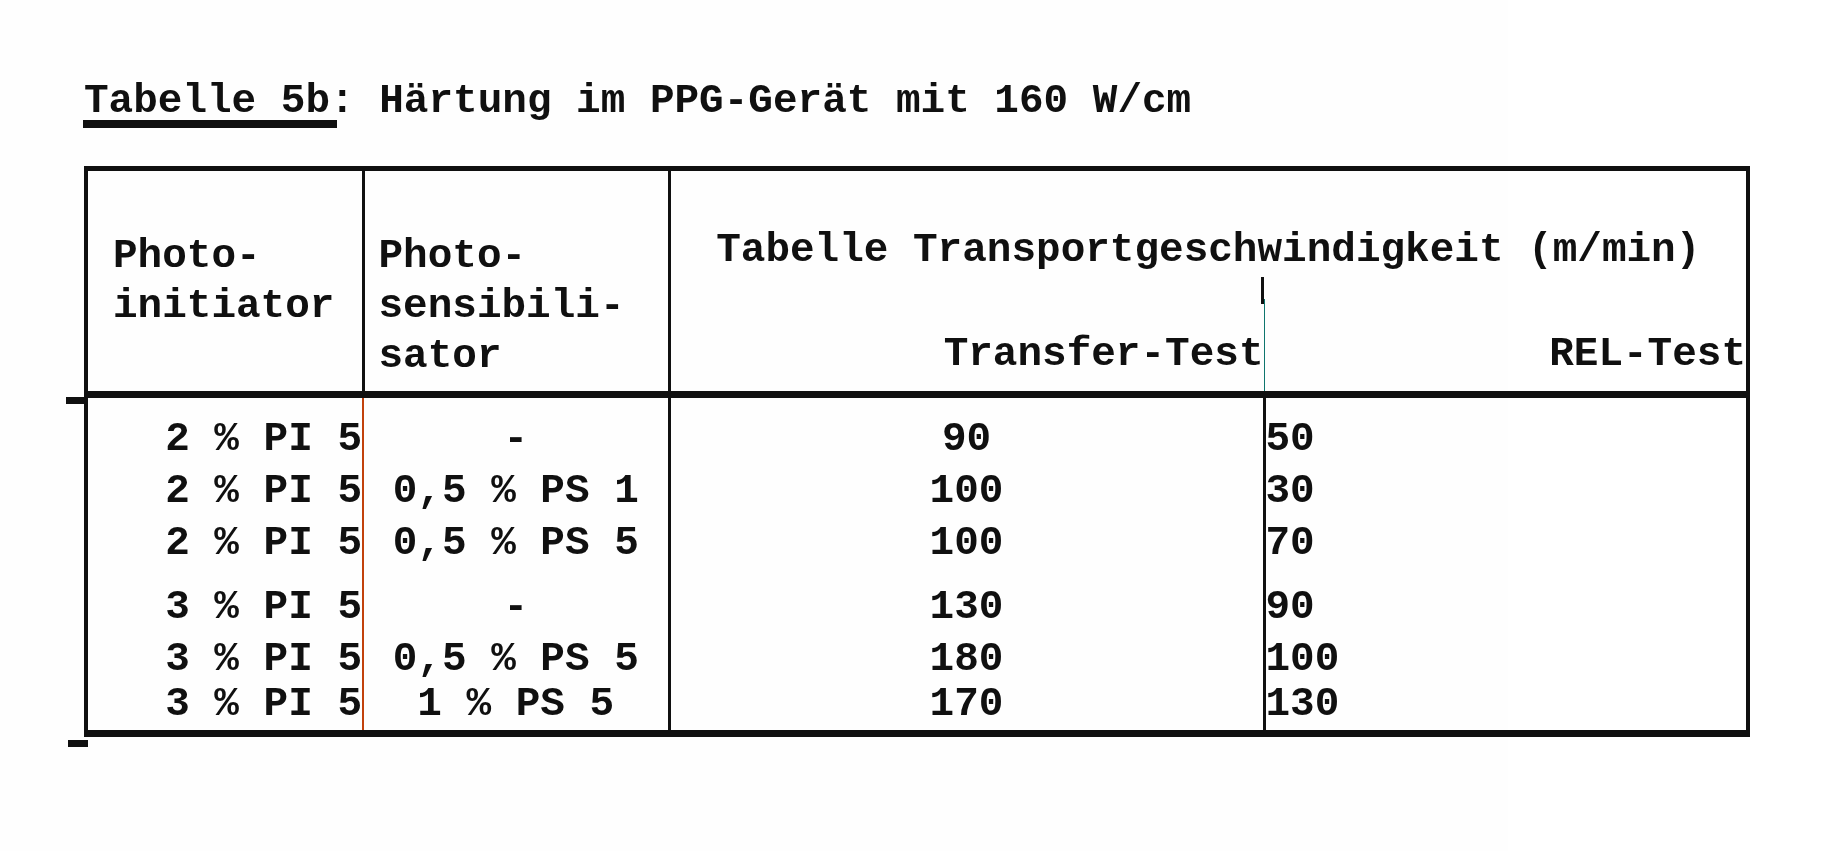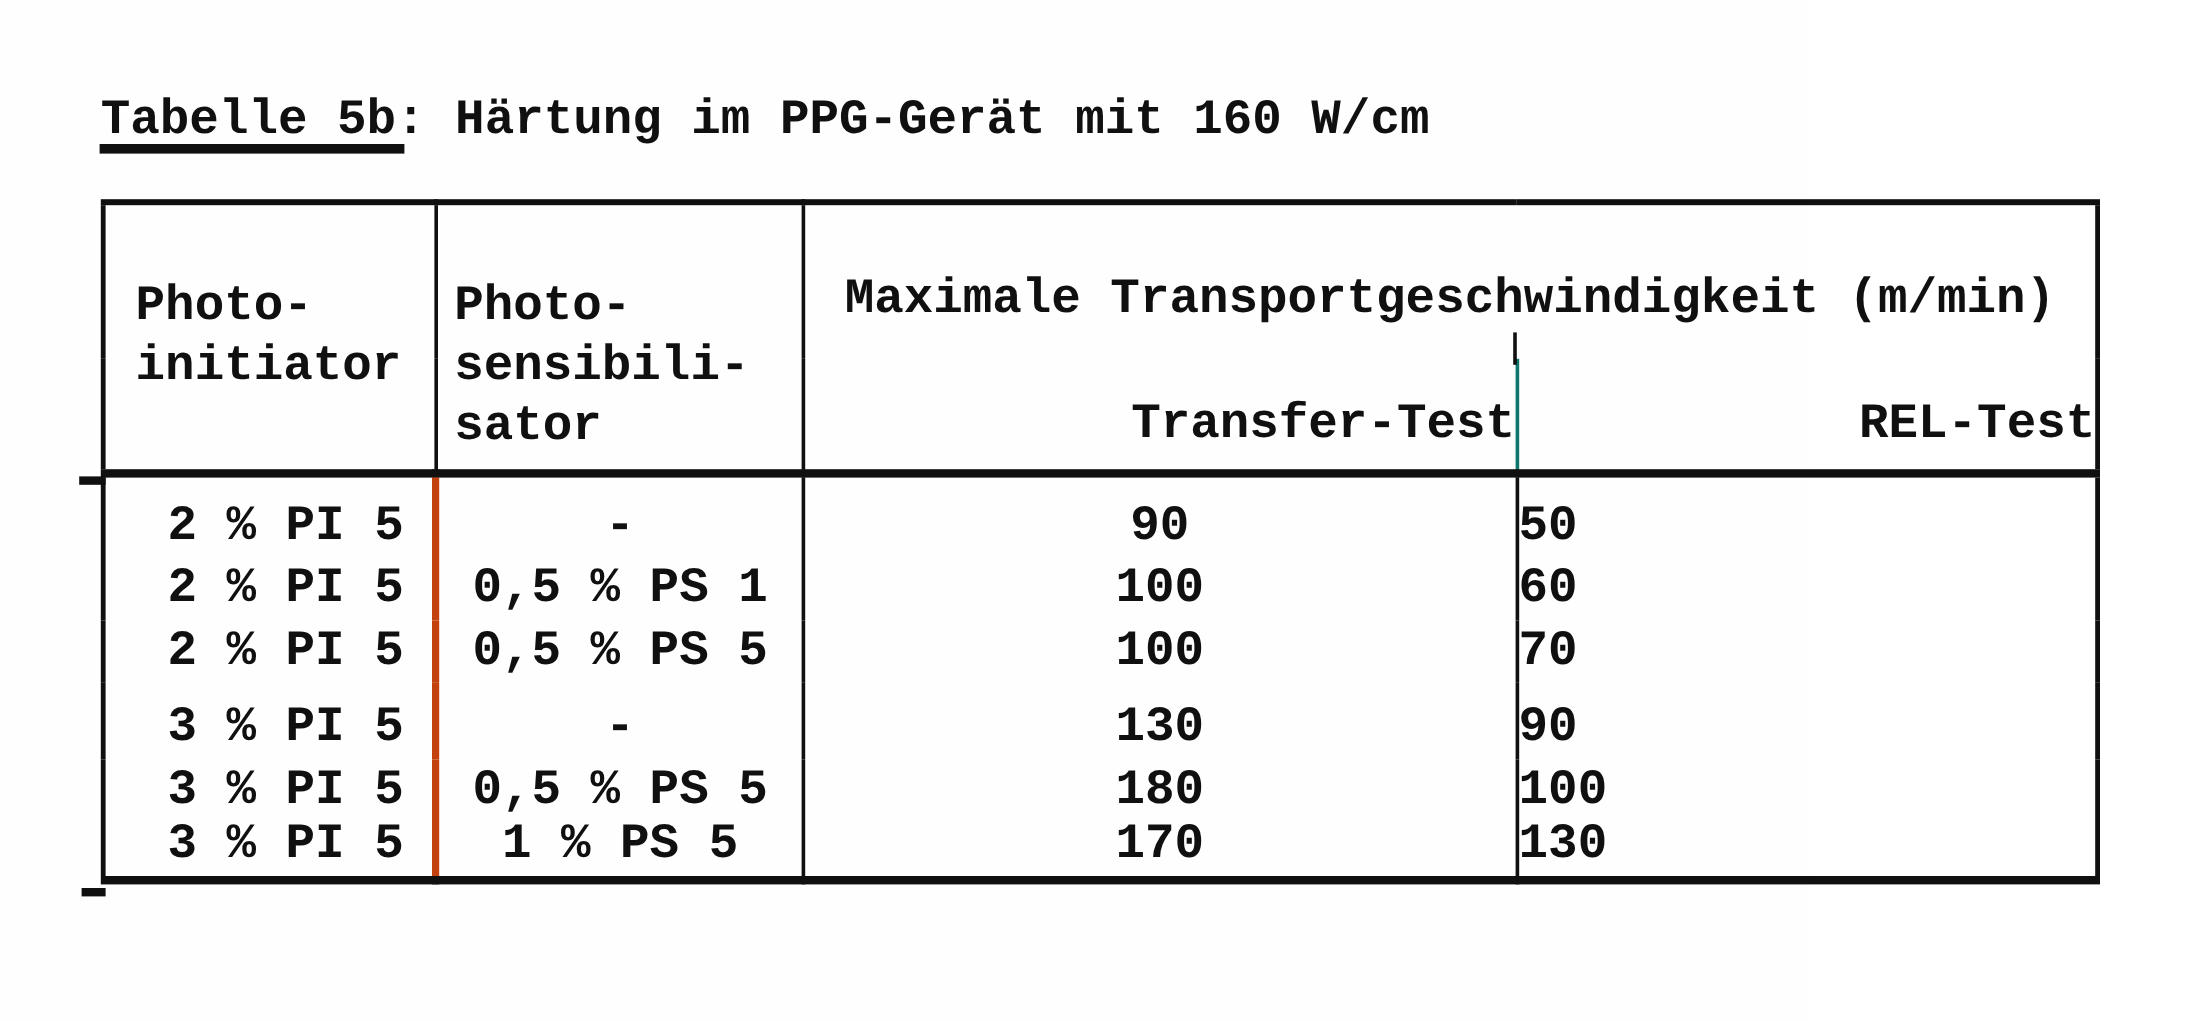--- a/index.html
+++ b/index.html
@@ -73,29 +73,29 @@
     line-height: 50px;
   }
   tr.h1 { height: 130px; }
   tr.h2 { height: 96px; }
   tr.h2 th {
     vertical-align: top;
     padding-top: 30px;
     text-align: right;
     line-height: 50px;
   }
-  tr.h2 th.sub2 { border-left: 3px solid #0f766e; margin-left: 23px; }
+  tr.h2 th.sub2 { border-left: 1px solid #0f766e; margin-left: 23px; }
   
   tbody td {
     vertical-align: bottom;
     padding-bottom: 8px;
     line-height: 36px;
     white-space: pre;
   }
-  tbody td.b1 { text-align: center; padding-left: 28px; border-right: 6px solid #c2410c; }
+  tbody td.b1 { text-align: right; padding-left: 28px; border-right: 2px solid #c2410c; }
   tbody td.b2 { text-align: center; border-right: 3px solid #101010; }
   tbody td.b3 { text-align: center; }
   tbody td.b4 { text-align: left; border-left: 3px solid #101010; }
   tr.r1 { height: 70px; }
   tr.r2 { height: 52px; }
   tr.r3 { height: 52px; }
   tr.r4 { height: 64px; }
   tr.r5 { height: 52px; }
   tr.r6 { height: 49px; }
   
@@ -137,39 +137,39 @@
       <tr class="h1">
         <th class="hcell col1" rowspan="2">
           <div>Photo-</div>
           <div>initiator</div>
         </th>
         <th class="hcell col2" rowspan="2">
           <div>Photo-</div>
           <div>sensibili-</div>
           <div>sator</div>
         </th>
-        <th class="span-h" colspan="2">Maximale Transportgeschwindigkeit (m/min)</th>
+        <th class="span-h" colspan="2">Tabelle Transportgeschwindigkeit (m/min)</th>
       </tr>
       <tr class="h2">
         <th class="sub1">Transfer-Test</th>
         <th class="sub2">REL-Test</th>
       </tr>
     </thead>
     <tbody>
       <tr class="r1">
         <td class="b1">2 % PI 5</td>
         <td class="b2">-</td>
         <td class="b3">90</td>
         <td class="b4">50</td>
       </tr>
       <tr class="r2">
         <td class="b1">2 % PI 5</td>
         <td class="b2">0,5 % PS 1</td>
         <td class="b3">100</td>
-        <td class="b4">60</td>
+        <td class="b4">30</td>
       </tr>
       <tr class="r3">
         <td class="b1">2 % PI 5</td>
         <td class="b2">0,5 % PS 5</td>
         <td class="b3">100</td>
         <td class="b4">70</td>
       </tr>
       <tr class="r4">
         <td class="b1">3 % PI 5</td>
         <td class="b2">-</td>

